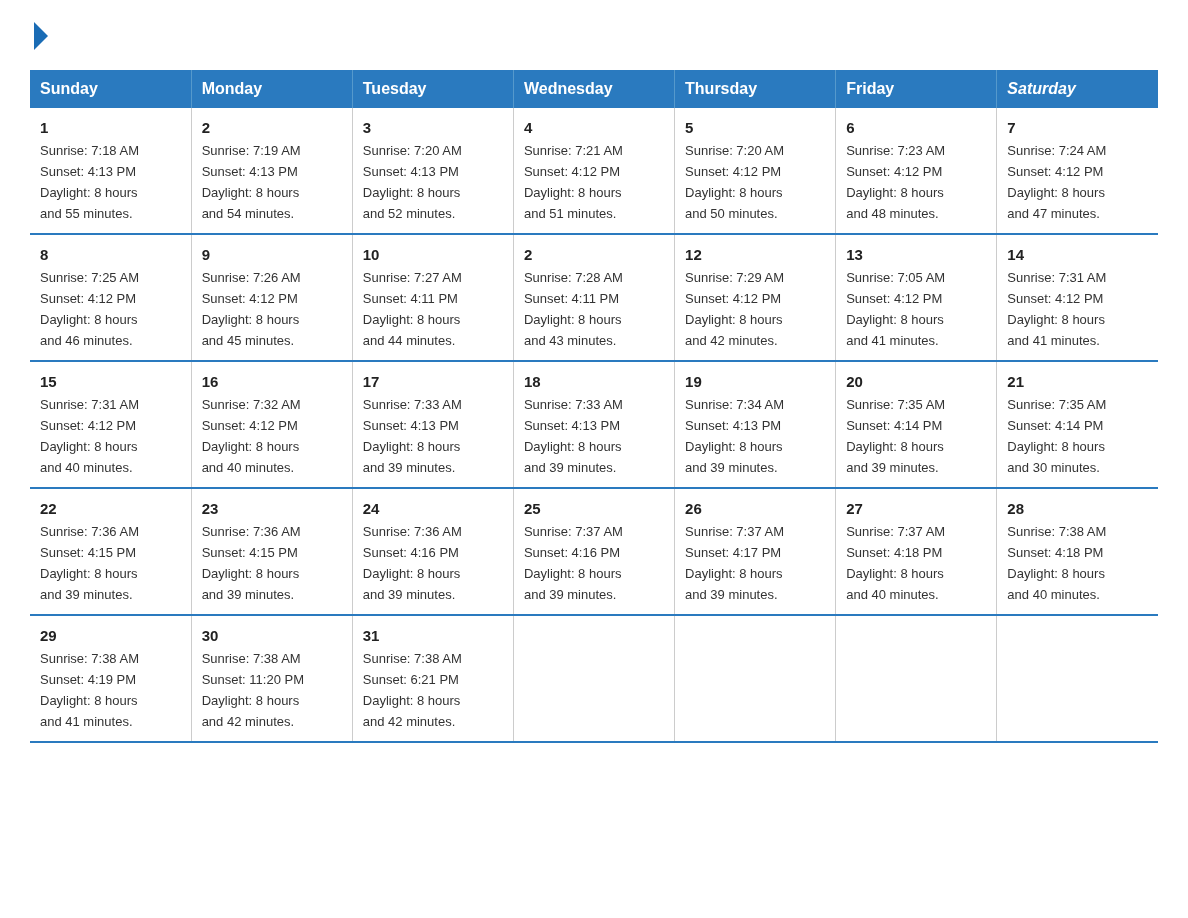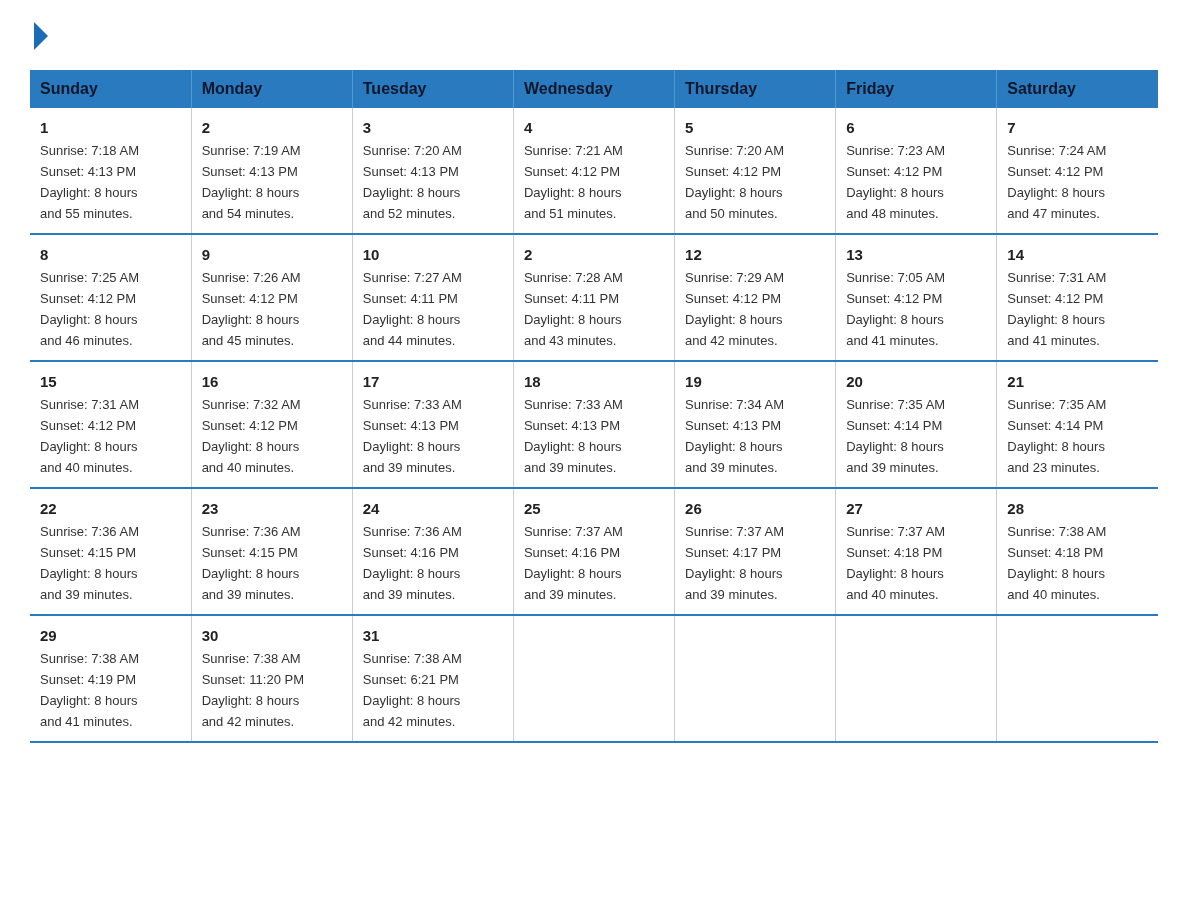--- a/index.html
+++ b/index.html
@@ -61,29 +61,30 @@
       color: #444;
       margin-top: 4px;
     }
     table {
       width: 100%;
       border-collapse: collapse;
       table-layout: fixed;
     }
     thead th {
       background: #2a7abf;
-      color: #0f172a;
+      color: #ffffff;
       font-size: 16px;
       font-weight: bold;
       padding: 10px 10px;
       text-align: left;
       border-right: 1px solid #5599cc;
     }
     thead th:last-child {
       border-right: none;
+      font-style: italic;
     }
     tbody td {
       vertical-align: top;
       padding: 8px 10px;
       font-size: 13.5px;
       border-right: 1px solid #ccc;
       border-bottom: 2px solid #2a7abf;
       line-height: 1.55;
       min-height: 90px;
     }
@@ -152,21 +153,21 @@
         <td><span class="day-num">13</span><span class="day-detail">Sunrise: 7:05 AM</span><br><span class="day-detail">Sunset: 4:12 PM</span><br><span class="day-detail">Daylight: 8 hours</span><br><span class="day-detail">and 41 minutes.</span></td>
         <td><span class="day-num">14</span><span class="day-detail">Sunrise: 7:31 AM</span><br><span class="day-detail">Sunset: 4:12 PM</span><br><span class="day-detail">Daylight: 8 hours</span><br><span class="day-detail">and 41 minutes.</span></td>
       </tr>
       <tr>
         <td><span class="day-num">15</span><span class="day-detail">Sunrise: 7:31 AM</span><br><span class="day-detail">Sunset: 4:12 PM</span><br><span class="day-detail">Daylight: 8 hours</span><br><span class="day-detail">and 40 minutes.</span></td>
         <td><span class="day-num">16</span><span class="day-detail">Sunrise: 7:32 AM</span><br><span class="day-detail">Sunset: 4:12 PM</span><br><span class="day-detail">Daylight: 8 hours</span><br><span class="day-detail">and 40 minutes.</span></td>
         <td><span class="day-num">17</span><span class="day-detail">Sunrise: 7:33 AM</span><br><span class="day-detail">Sunset: 4:13 PM</span><br><span class="day-detail">Daylight: 8 hours</span><br><span class="day-detail">and 39 minutes.</span></td>
         <td><span class="day-num">18</span><span class="day-detail">Sunrise: 7:33 AM</span><br><span class="day-detail">Sunset: 4:13 PM</span><br><span class="day-detail">Daylight: 8 hours</span><br><span class="day-detail">and 39 minutes.</span></td>
         <td><span class="day-num">19</span><span class="day-detail">Sunrise: 7:34 AM</span><br><span class="day-detail">Sunset: 4:13 PM</span><br><span class="day-detail">Daylight: 8 hours</span><br><span class="day-detail">and 39 minutes.</span></td>
         <td><span class="day-num">20</span><span class="day-detail">Sunrise: 7:35 AM</span><br><span class="day-detail">Sunset: 4:14 PM</span><br><span class="day-detail">Daylight: 8 hours</span><br><span class="day-detail">and 39 minutes.</span></td>
-        <td><span class="day-num">21</span><span class="day-detail">Sunrise: 7:35 AM</span><br><span class="day-detail">Sunset: 4:14 PM</span><br><span class="day-detail">Daylight: 8 hours</span><br><span class="day-detail">and 23 minutes.</span></td>
+        <td><span class="day-num">21</span><span class="day-detail">Sunrise: 7:35 AM</span><br><span class="day-detail">Sunset: 4:14 PM</span><br><span class="day-detail">Daylight: 8 hours</span><br><span class="day-detail">and 30 minutes.</span></td>
       </tr>
       <tr>
         <td><span class="day-num">22</span><span class="day-detail">Sunrise: 7:36 AM</span><br><span class="day-detail">Sunset: 4:15 PM</span><br><span class="day-detail">Daylight: 8 hours</span><br><span class="day-detail">and 39 minutes.</span></td>
         <td><span class="day-num">23</span><span class="day-detail">Sunrise: 7:36 AM</span><br><span class="day-detail">Sunset: 4:15 PM</span><br><span class="day-detail">Daylight: 8 hours</span><br><span class="day-detail">and 39 minutes.</span></td>
         <td><span class="day-num">24</span><span class="day-detail">Sunrise: 7:36 AM</span><br><span class="day-detail">Sunset: 4:16 PM</span><br><span class="day-detail">Daylight: 8 hours</span><br><span class="day-detail">and 39 minutes.</span></td>
         <td><span class="day-num">25</span><span class="day-detail">Sunrise: 7:37 AM</span><br><span class="day-detail">Sunset: 4:16 PM</span><br><span class="day-detail">Daylight: 8 hours</span><br><span class="day-detail">and 39 minutes.</span></td>
         <td><span class="day-num">26</span><span class="day-detail">Sunrise: 7:37 AM</span><br><span class="day-detail">Sunset: 4:17 PM</span><br><span class="day-detail">Daylight: 8 hours</span><br><span class="day-detail">and 39 minutes.</span></td>
         <td><span class="day-num">27</span><span class="day-detail">Sunrise: 7:37 AM</span><br><span class="day-detail">Sunset: 4:18 PM</span><br><span class="day-detail">Daylight: 8 hours</span><br><span class="day-detail">and 40 minutes.</span></td>
         <td><span class="day-num">28</span><span class="day-detail">Sunrise: 7:38 AM</span><br><span class="day-detail">Sunset: 4:18 PM</span><br><span class="day-detail">Daylight: 8 hours</span><br><span class="day-detail">and 40 minutes.</span></td>
       </tr>

